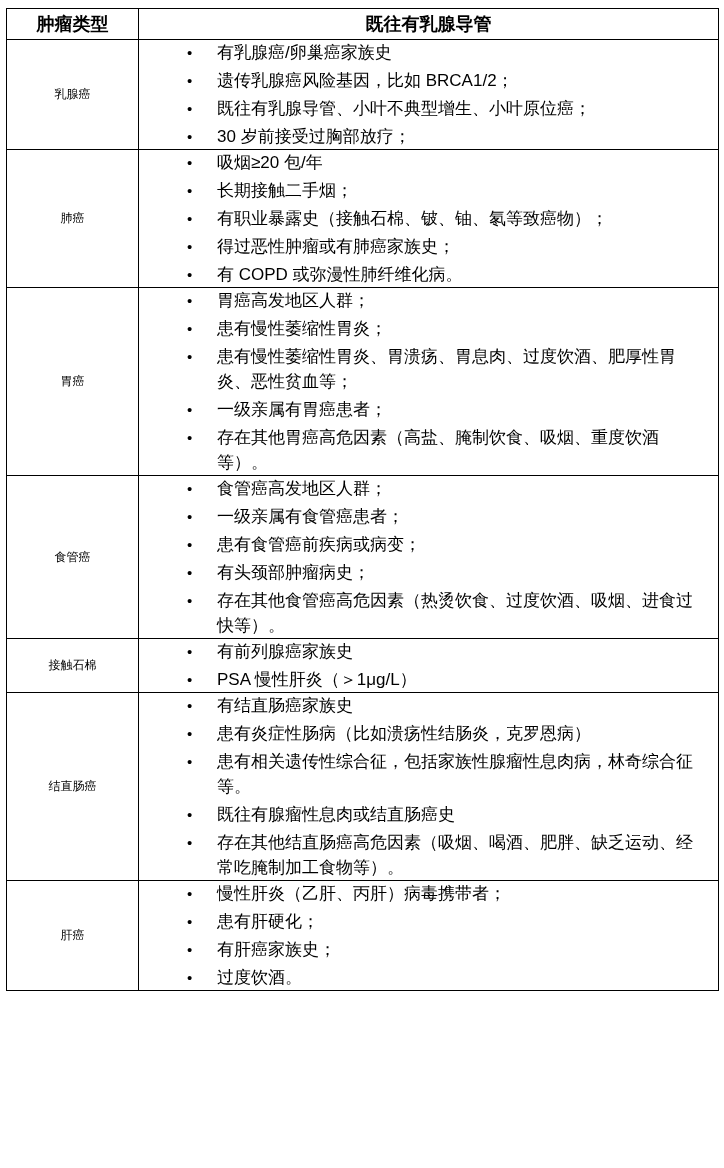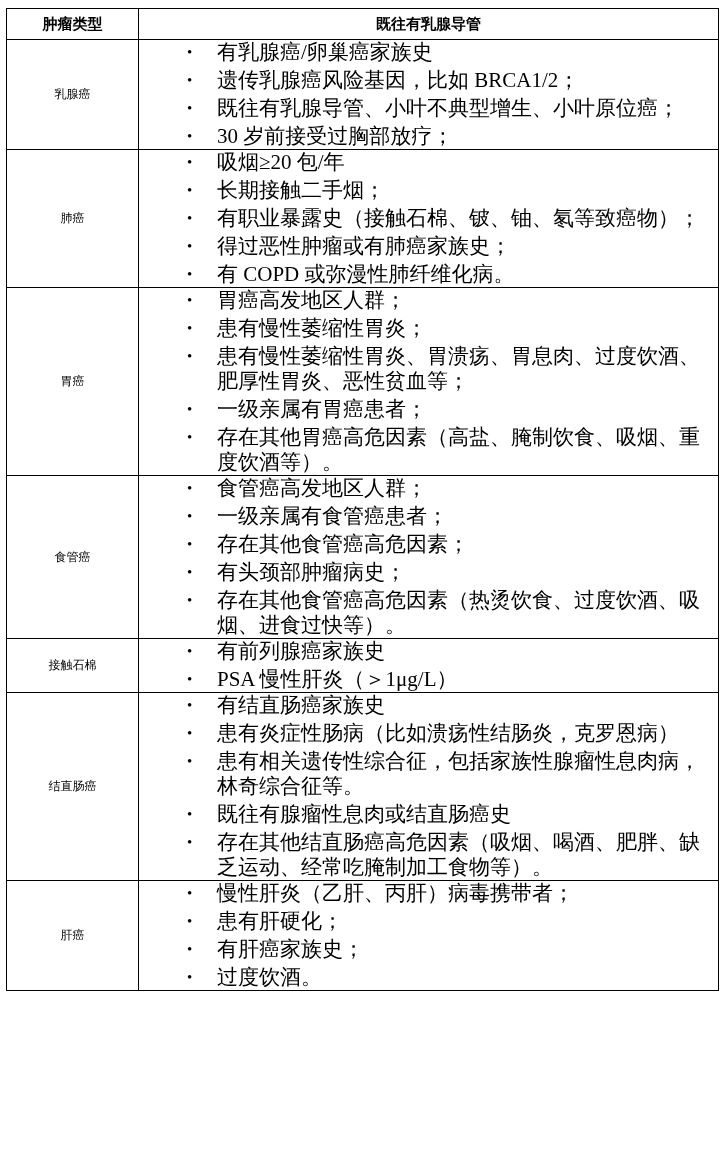--- a/index.html
+++ b/index.html
@@ -25,21 +25,21 @@
     width: 712px;
     table-layout: fixed;
   }
   table.risk-table td, table.risk-table th {
     border: 1.5px solid #000000;
     vertical-align: middle;
     padding: 0;
   }
   thead th {
     font-weight: bold;
-    font-size: 15px;
+    font-size: 18px;
     text-align: center;
     height: 30px;
     line-height: 30px;
     padding: 0 4px;
   }
   col.col-type { width: 132px; }
   col.col-pop  { width: 580px; }
   td.type-cell {
     text-align: center;
     font-size: 12px;
@@ -48,25 +48,24 @@
   td.pop-cell {
     padding: 7px 10px 9px 2px;
   }
   ul.bullets {
     list-style: none;
     margin: 0;
     padding: 0;
   }
   ul.bullets li {
     position: relative;
-    font-size: 21px;
+    font-size: 17px;
     line-height: 25px;
     padding-left: 78px;
     margin: 0 16px 3px 0;
-    font-family: Liberation Serif, serif;
   }
   ul.bullets li:last-child { margin-bottom: 0; }
   ul.bullets li::before {
     content: "\2022";
     position: absolute;
     left: 48px;
     top: 0;
     font-size: 15px;
     line-height: 25px;
   }
@@ -121,21 +120,21 @@
             <li>存在其他胃癌高危因素（高盐、腌制饮食、吸烟、重度饮酒等）。</li>
           </ul>
         </td>
       </tr>
       <tr>
         <td class="type-cell">食管癌</td>
         <td class="pop-cell">
           <ul class="bullets">
             <li>食管癌高发地区人群；</li>
             <li>一级亲属有食管癌患者；</li>
-            <li>存在其他食管癌高危因素；</li>
+            <li>患有食管癌前疾病或病变；</li>
             <li>有头颈部肿瘤病史；</li>
             <li>存在其他食管癌高危因素（热烫饮食、过度饮酒、吸烟、进食过快等）。</li>
           </ul>
         </td>
       </tr>
       <tr>
         <td class="type-cell">接触石棉</td>
         <td class="pop-cell">
           <ul class="bullets">
             <li>有前列腺癌家族史</li>

